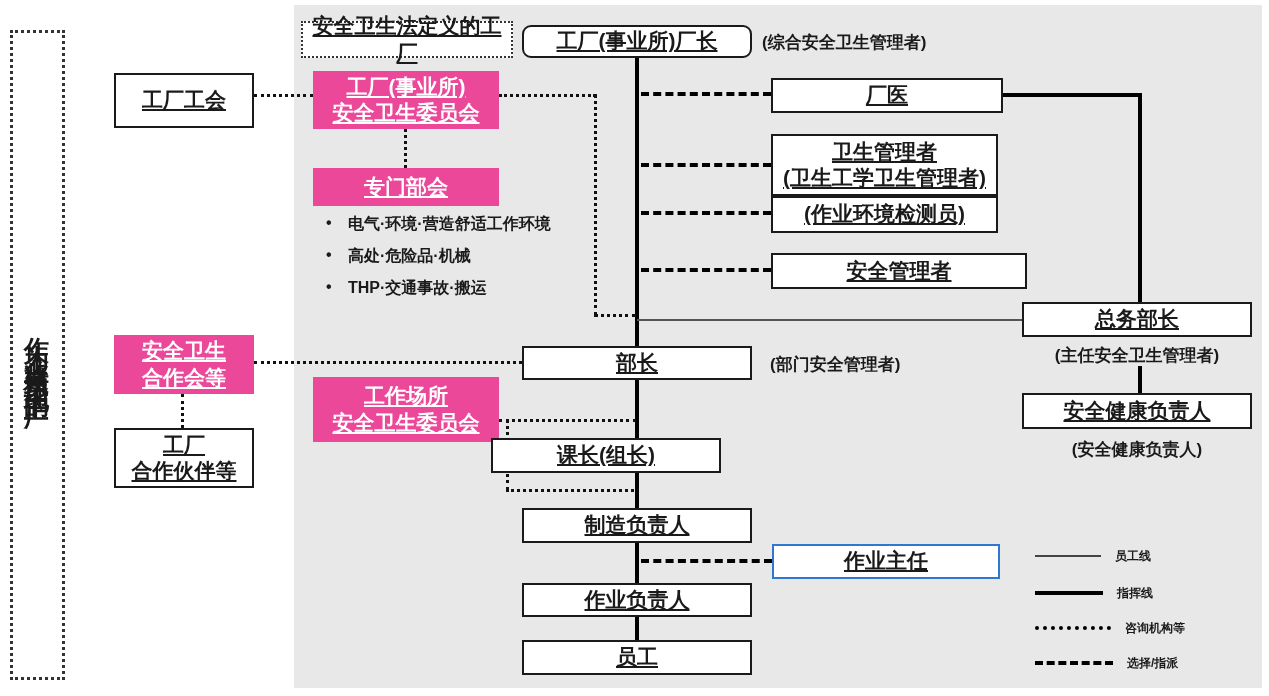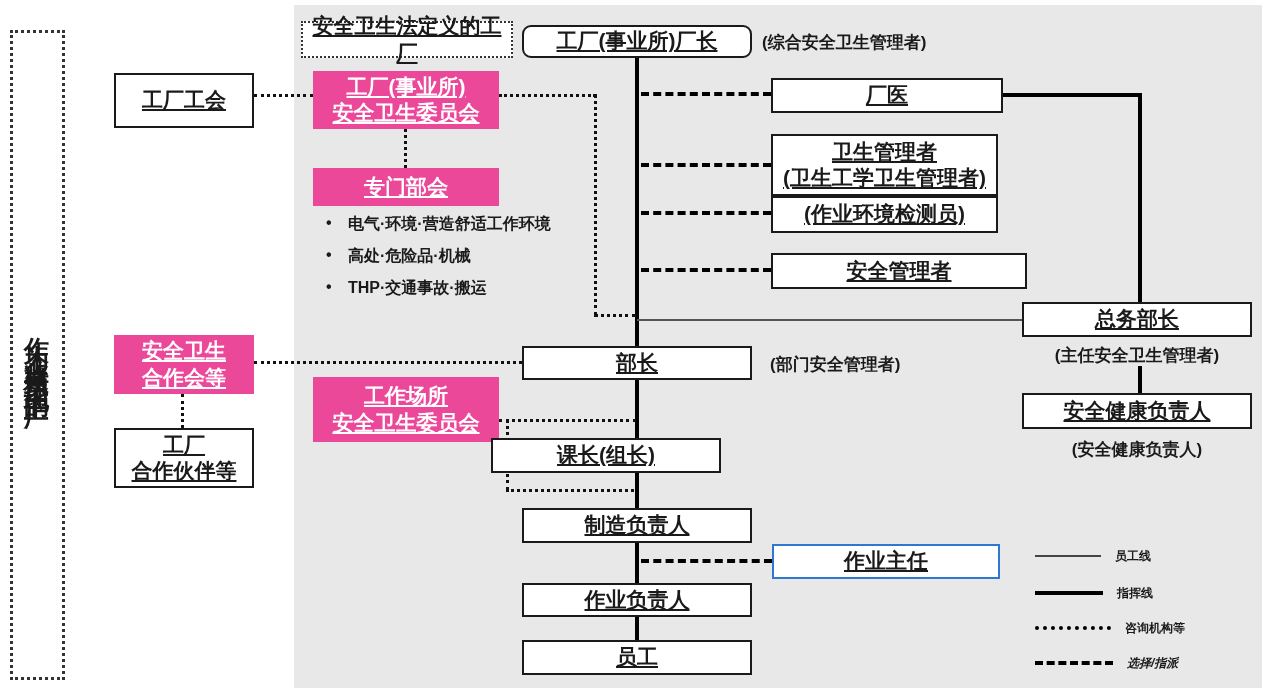--- a/index.html
+++ b/index.html
@@ -181,18 +181,18 @@
     <span class="lbl">员工线</span>
   </div>
   <div class="legend-row" style="top:583px;">
     <span class="sample thick"></span>
     <span class="lbl">指挥线</span>
   </div>
   <div class="legend-row" style="top:618px;">
     <span class="sample dotted"></span>
     <span class="lbl">咨询机构等</span>
   </div>
-  <div class="legend-row" style="top:653px;font-style:italic;">
+  <div class="legend-row" style="top:653px;">
     <span class="sample dashed"></span>
     <span class="lbl">选择/指派</span>
   </div>
 
 </div>
 
 </body></html>

